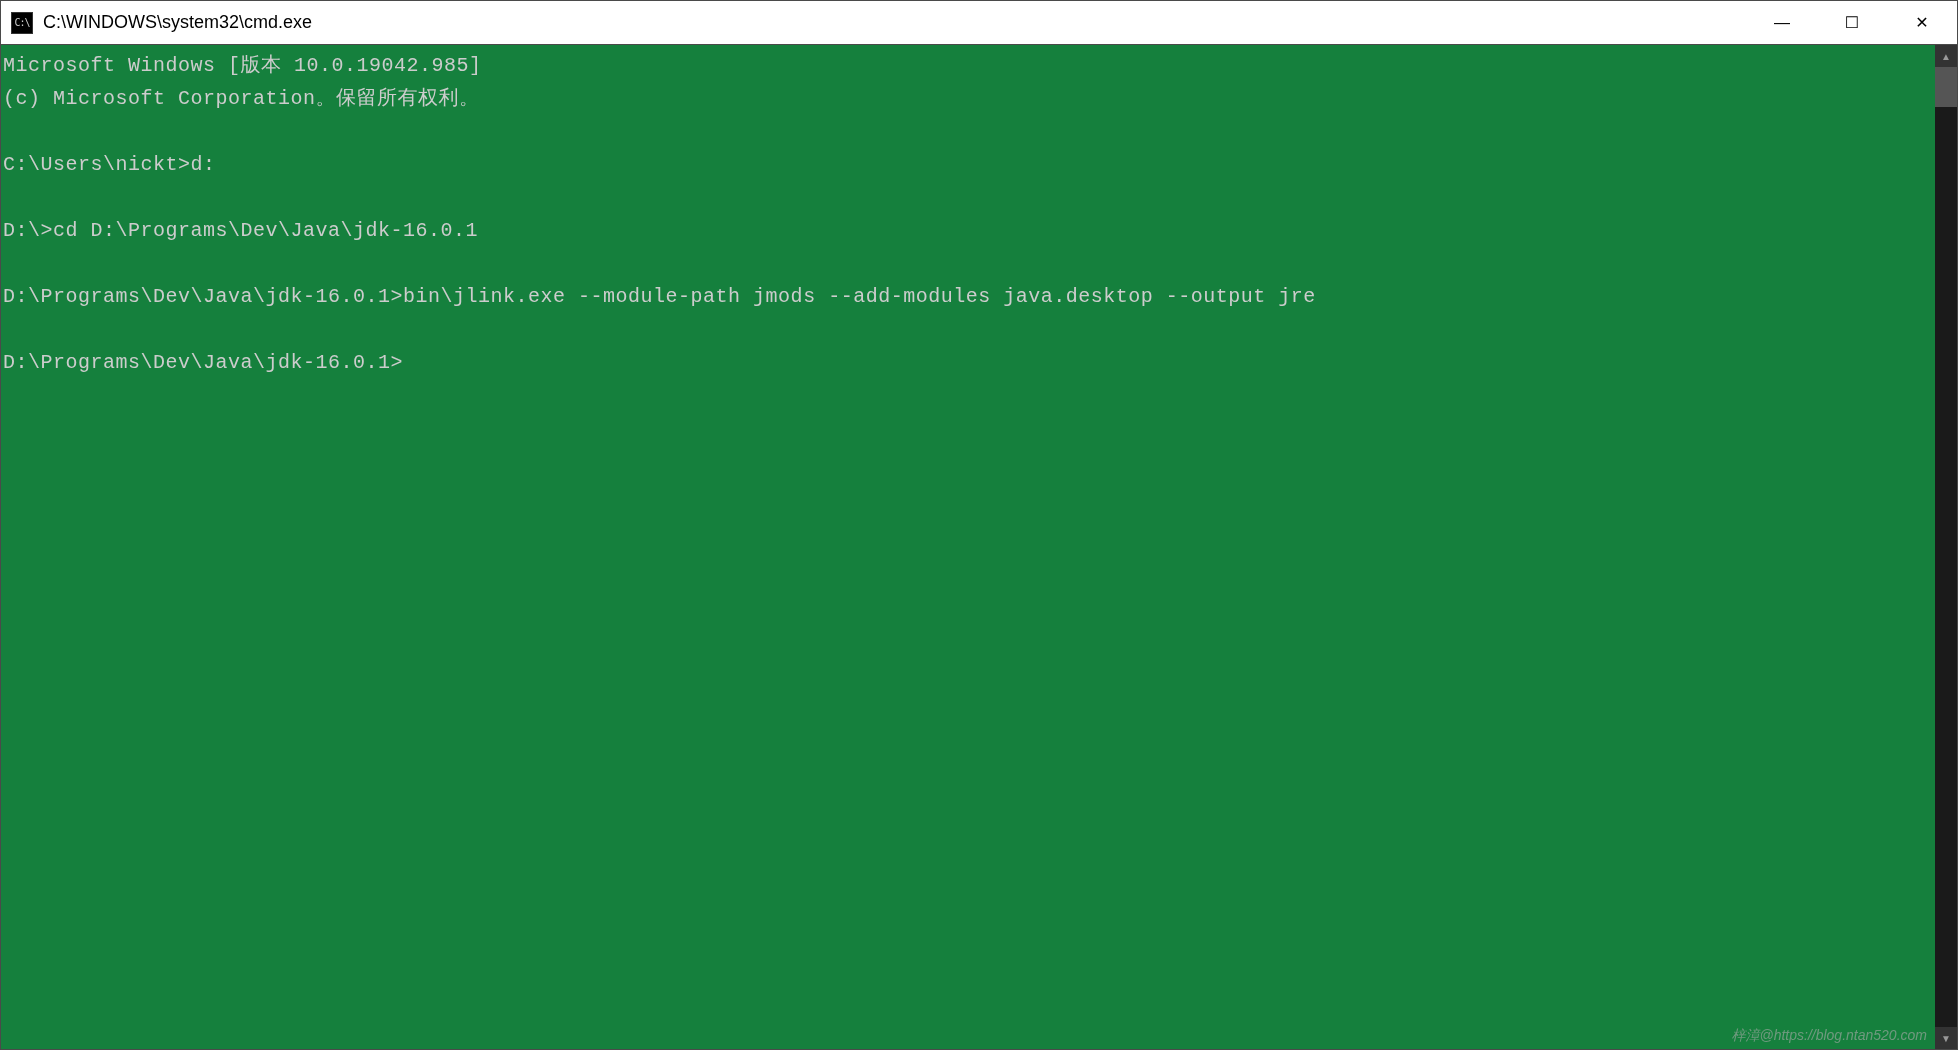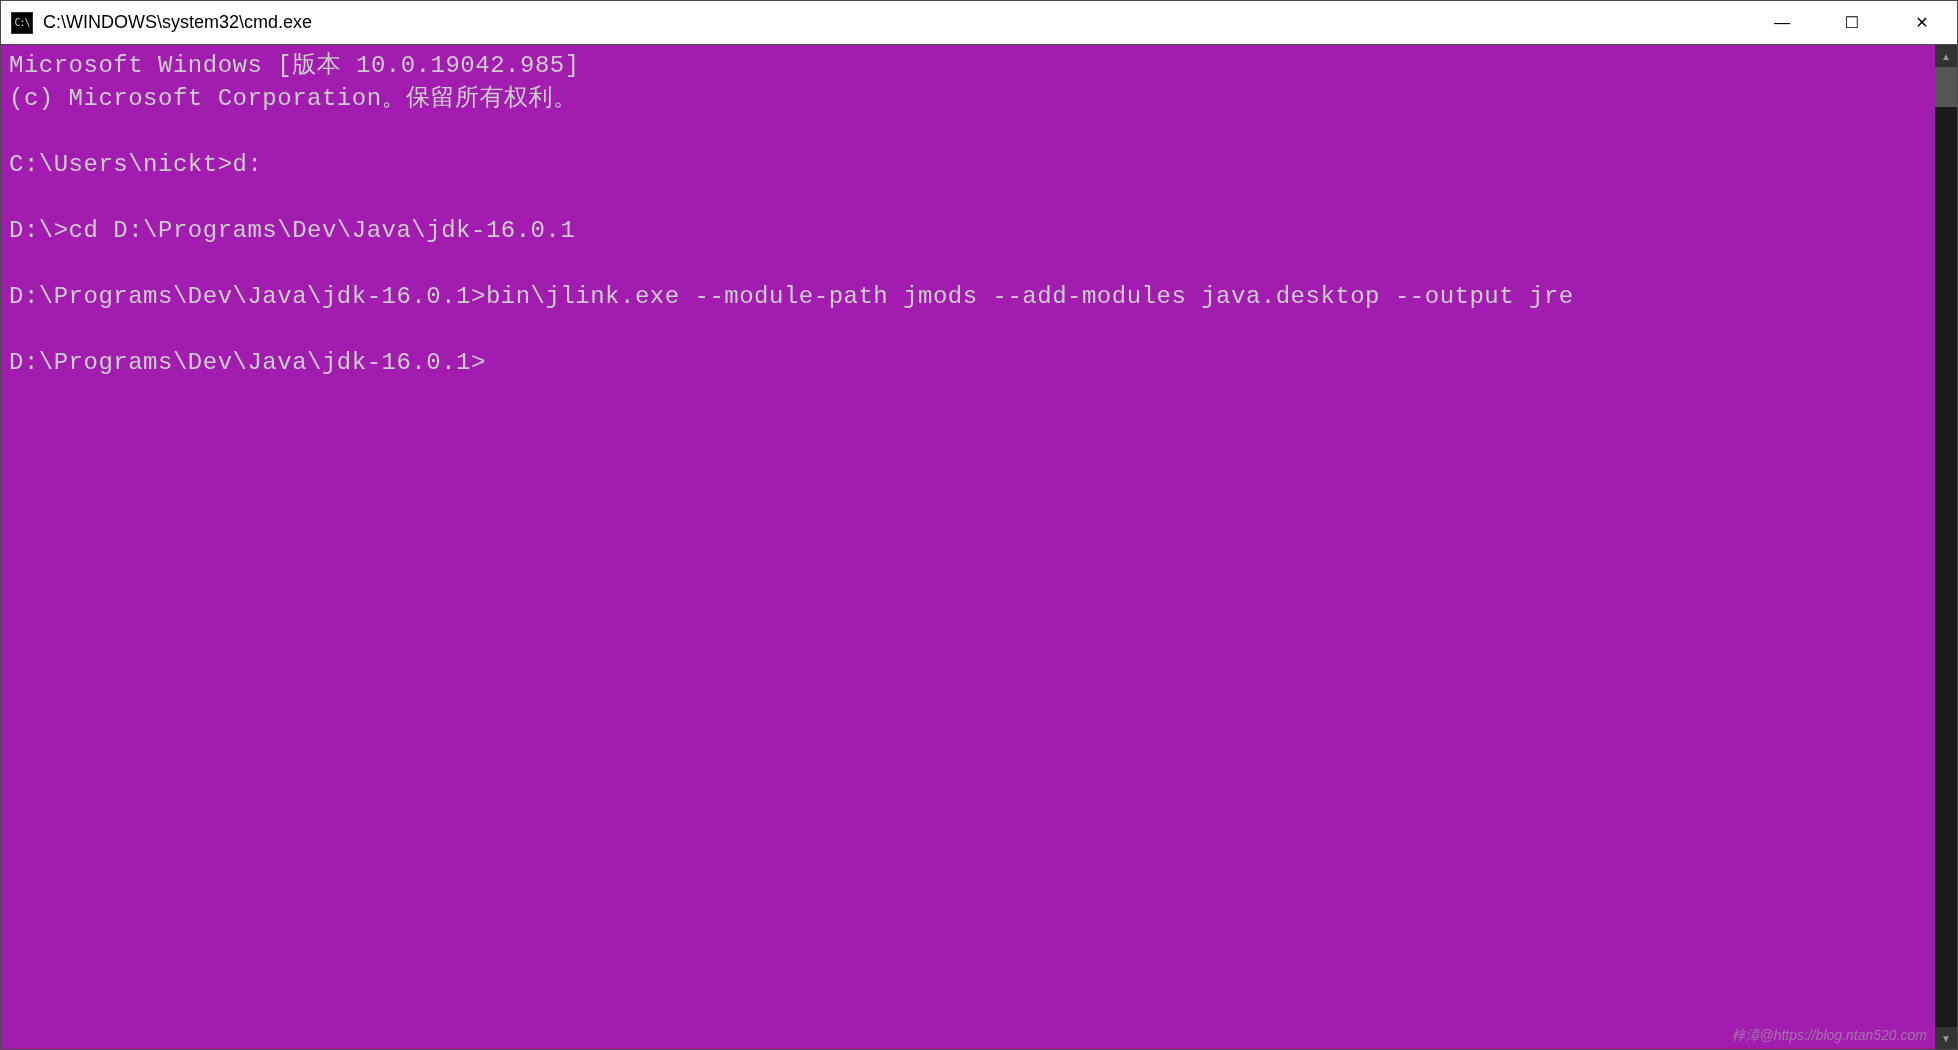--- a/index.html
+++ b/index.html
@@ -68,26 +68,26 @@
   }
 
   .client-area {
     flex: 1;
     display: flex;
     background: #000;
     position: relative;
   }
   .terminal {
     flex: 1;
-    background: #a21caf;
+    background: #15803d;
     color: #cccccc;
     font-family: "NSimSun", "Consolas", "Courier New", monospace;
-    font-size: 24px;
+    font-size: 20px;
     line-height: 33px;
-    padding: 4px 8px;
+    padding: 4px 2px;
     white-space: pre;
     letter-spacing: 0.5px;
     overflow: hidden;
   }
   .terminal .line { white-space: pre; }
   .scrollbar {
     width: 22px;
     background: #1a1a1a;
     display: flex;
     flex-direction: column;

